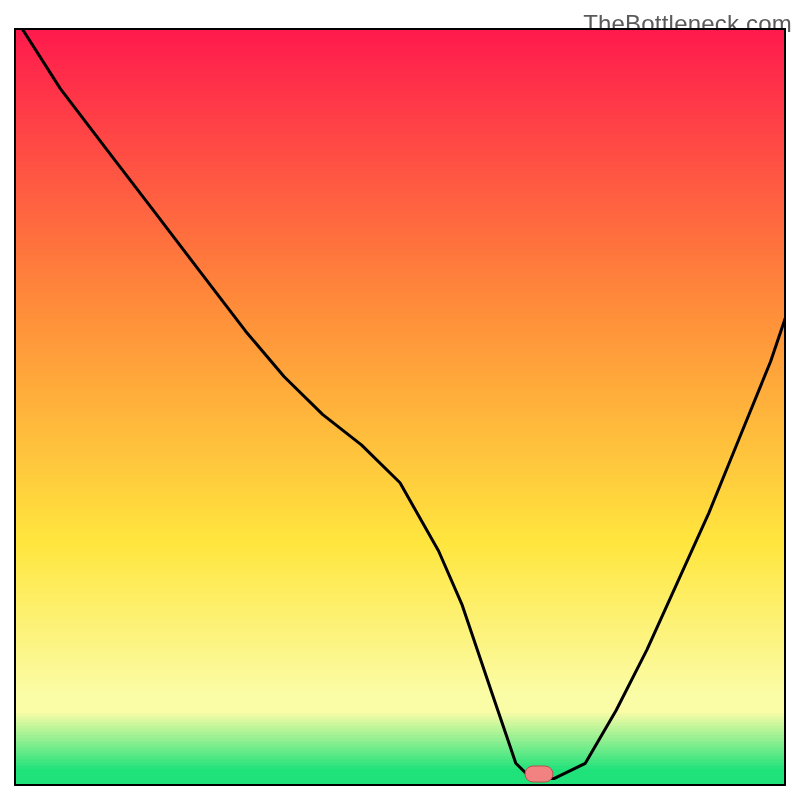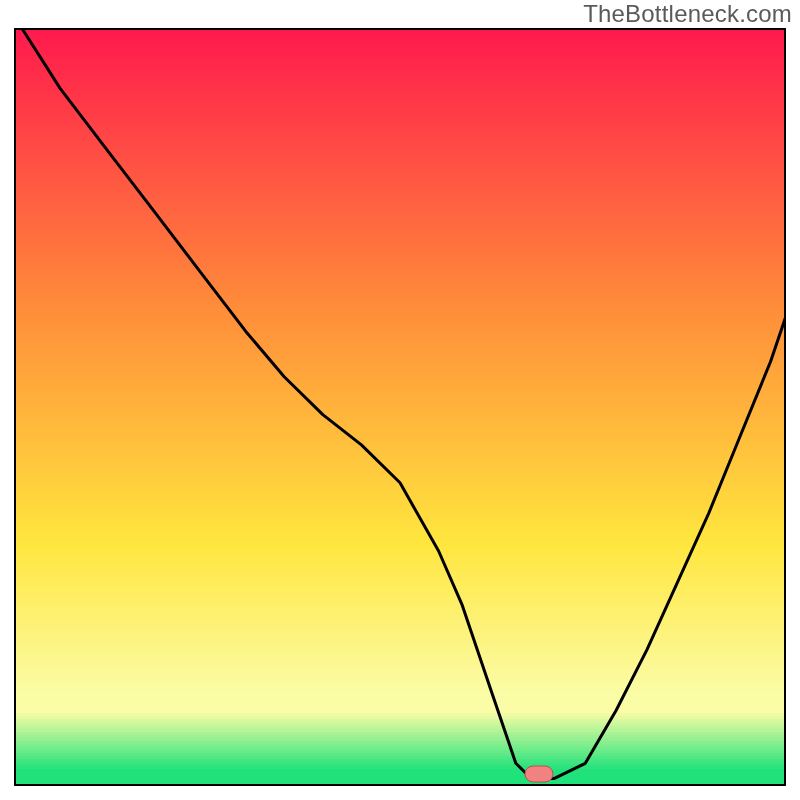--- a/index.html
+++ b/index.html
@@ -12,21 +12,21 @@
     background: #ffffff;
   }
   .frame {
     position: relative;
     width: 800px;
     height: 800px;
     background: #ffffff;
   }
   .watermark {
     position: absolute;
-    top: 0;
+    top: 10px;
     right: 8px;
     font-size: 24px;
     font-weight: 500;
     color: #5a5a5a;
     font-family: Arial, Helvetica, sans-serif;
     letter-spacing: 0.2px;
   }
   .plot {
     position: absolute;
     left: 14px;

